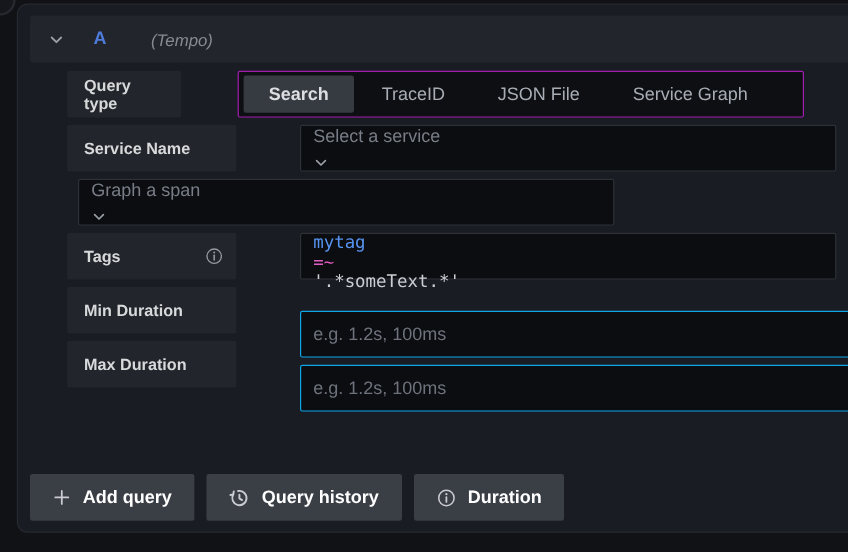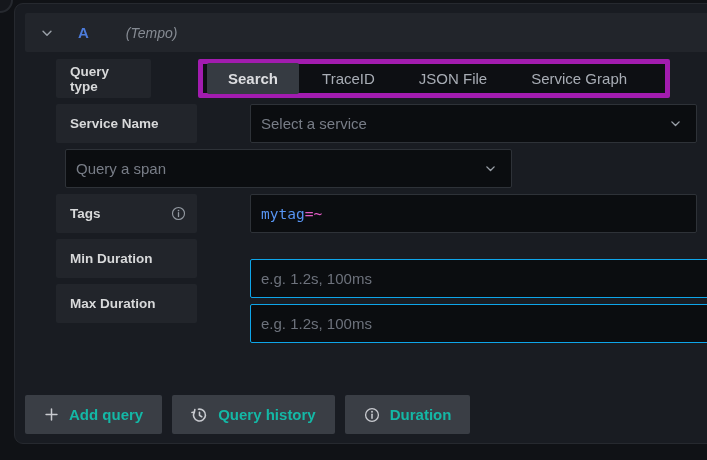--- a/index.html
+++ b/index.html
@@ -40,33 +40,33 @@
     width:141px; background:#22252b; border-radius:2px;
     display:flex; align-items:center; justify-content:space-between;
     padding:0 11px 0 14px;
     font-size:13.5px; font-weight:700; color:#d8d9da;
   }
   .label-box.qt { width:95px; }
   .info-icon { display:flex; align-items:center; color:#9399a1; }
 
   .tabs {
     margin-left:3px; width:472px; height:39px;
-    background:#0d0f13; border:5px solid #a21caf; border-radius:2px;
+    background:#0d0f13; border:1px solid #a21caf; border-radius:2px;
     display:flex; align-items:center; padding:0 4px; gap:2px;
   }
   .tab {
     height:31px; padding:0 21px; display:flex; align-items:center;
     font-size:15px; color:#a8adb5; cursor:pointer; white-space:nowrap;
   }
   .tab.selected { background:#363b42; border-radius:2px; color:#dddee1; font-weight:700; }
 
   .input-box {
     margin-left:9px; width:447px; height:39px;
     background:#0b0d10; border:1px solid #2e3238; border-radius:2px;
-    display:flex; align-items:center; padding:0 14px 0 10px;
+    display:flex; padding:0 14px 0 10px;flex-direction:column;
   }
   .select-placeholder { flex:1; font-size:15px; color:#787d87; }
   .select-chevron { color:#9aa0a8; display:flex; align-items:center; }
   input.text-input {
     margin-left:9px; width:469px; height:39px;
     background:#0b0d10; border:1px solid #0ea5e9; border-radius:2px;
     padding:16px 10px; font-size:15px; color:#d8d9da;
     font-family:"Liberation Sans","DejaVu Sans",sans-serif;
     outline:none;
     margin-top:20px;
@@ -76,21 +76,21 @@
     font-family:"DejaVu Sans Mono","Liberation Mono",monospace;
     font-size:14.5px;
   }
   .code-box span { white-space:pre; }
 
   
   .actions { position:absolute; left:10px; top:391px; display:flex; gap:10px; }
   .btn {
     height:39px; background:#3a3e45; border:none; border-radius:2px;
     display:flex; align-items:center; gap:10px; padding:0 19px;
-    font-size:15px; font-weight:600; color:#14b8a6;
+    font-size:15px; font-weight:600; color:#ffffff;
     font-family:"Liberation Sans","DejaVu Sans",sans-serif;
     cursor:pointer;
   }
   .btn .icn { display:flex; align-items:center; color:#c9cbd0; }
   svg { display:block; }
 </style>
 </head>
 <body>
 
 <div class="corner-arc"></div>
@@ -132,21 +132,21 @@
         <span class="select-chevron">
           <svg width="13" height="13" viewBox="0 0 16 16">
               <path d="M3.5 6l4.5 4.5L12.5 6" fill="none" stroke="#9aa0a8" stroke-width="1.7" stroke-linecap="round" stroke-linejoin="round"></path>
             </svg>
         </span>
       </div>
     </div>
 
     <div class="row">
       <div class="input-box">
-        <span class="select-placeholder">Query a span</span>
+        <span class="select-placeholder">Graph a span</span>
         <span class="select-chevron">
           <svg width="13" height="13" viewBox="0 0 16 16">
               <path d="M3.5 6l4.5 4.5L12.5 6" fill="none" stroke="#9aa0a8" stroke-width="1.7" stroke-linecap="round" stroke-linejoin="round"></path>
             </svg>
         </span>
       </div>
     </div>
 
     <div class="row">
       <div class="label-box">
@@ -155,20 +155,21 @@
           <svg width="15" height="15" viewBox="0 0 16 16">
               <circle cx="8" cy="8" r="6.4" fill="none" stroke="currentColor" stroke-width="1.2"></circle>
               <path d="M8 7.2v4.1" stroke="currentColor" stroke-width="1.4" stroke-linecap="round"></path>
               <circle cx="8" cy="4.8" r="0.9" fill="currentColor"></circle>
             </svg>
         </span>
       </div>
       <div class="input-box code-box">
         <span style="color: rgb(87, 148, 242);">mytag</span>
           <span style="color: rgb(224, 92, 195);">=~</span>
+          <span style="color: rgb(204, 206, 212);">'.*someText.*'</span>
       </div>
     </div>
 
     <div class="row">
       <div class="label-box">
         <span>Min Duration</span>
       </div>
       <input class="text-input" type="text" placeholder="e.g. 1.2s, 100ms" style="">
     </div>
 

